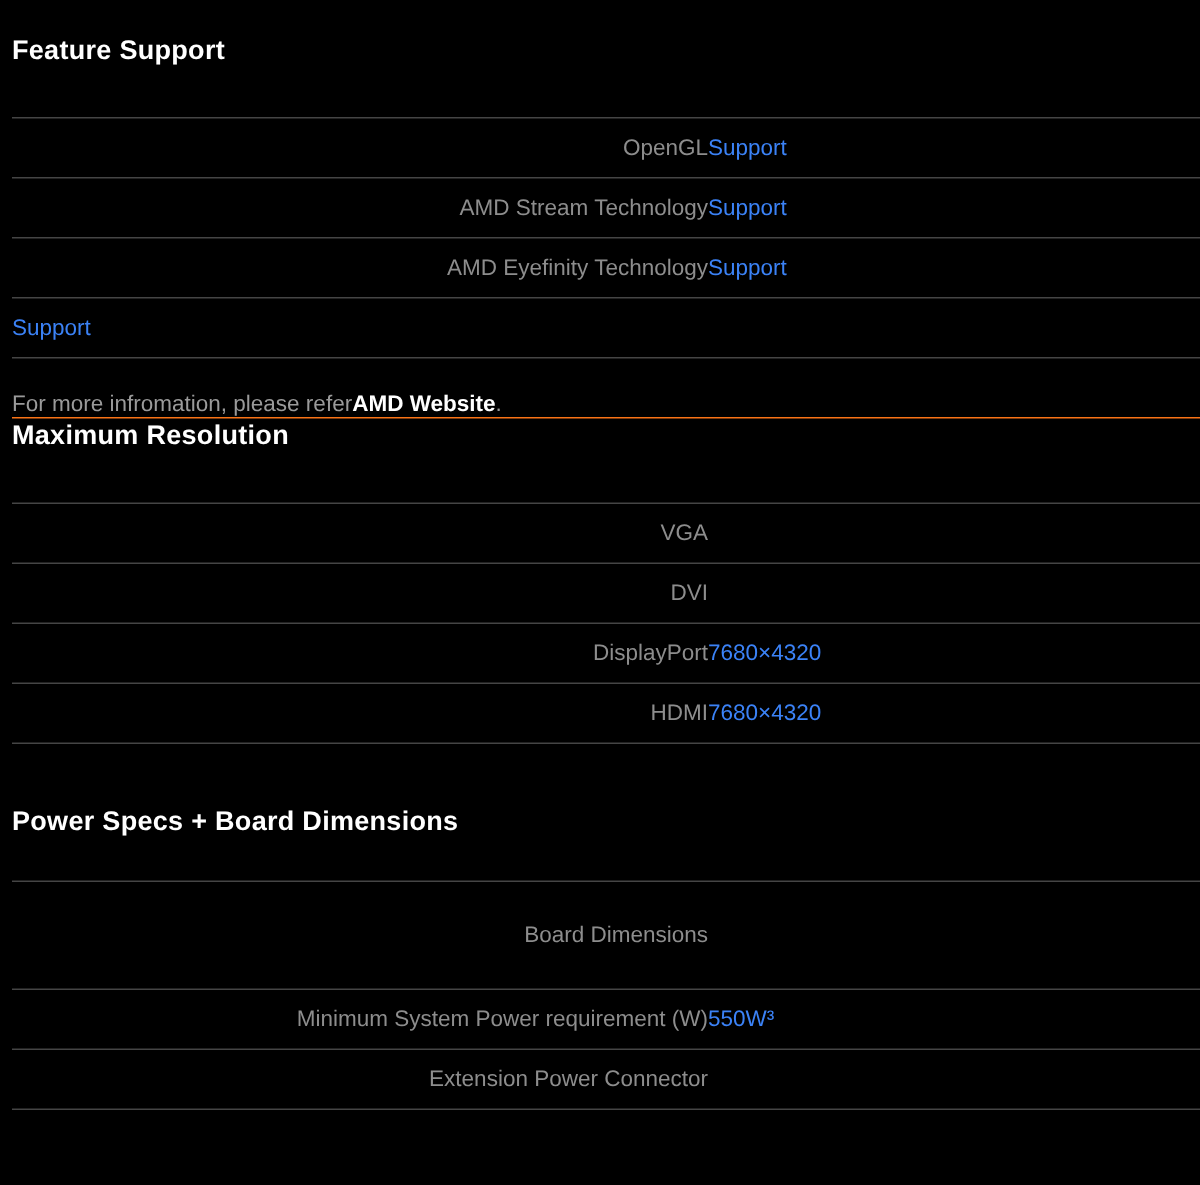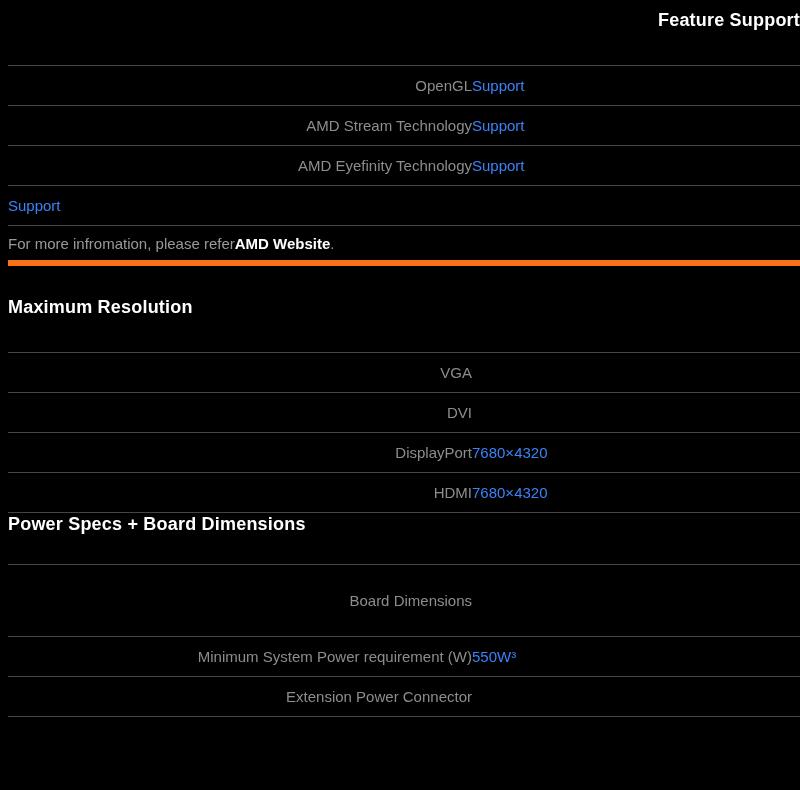--- a/index.html
+++ b/index.html
@@ -15,23 +15,23 @@
     overflow: hidden;
   }
   .section-title {
     color: #ffffff;
     font-size: 18px;
     font-weight: bold;
     line-height: 22px;
     padding-left: 8px;
     letter-spacing: 0.2px;
   }
-  .s1 .section-title { padding-top: 9px; text-align: right; }
-  .s2 { margin-top: 30px; }
-  .s3 { }
+  .s1 .section-title { padding-top: 22px; }
+  .s2 { }
+  .s3 { margin-top: 40px; }
   .rows {
     margin-top: 34px;
     border-top: 1px solid #454545;
     margin-left: 8px;
   }
   .s3 .rows { margin-top: 29px; }
   .row {
     display: flex;
     align-items: center;
     min-height: 40px;
@@ -46,23 +46,23 @@
   }
   .row .value {
     flex: 1;
     color: #3b82f6;
   }
   .row.tall { min-height: 72px; }
   .value-lines { padding: 6px 0; }
   .value-line { line-height: 30px; }
   .note-row {
     display: flex;
-    align-items: center;
+    align-items: flex-end;
     min-height: 40px;
-    border-bottom: 6px solid #f97316;
+    border-bottom: 1px solid #f97316;
     color: #9a9a9a;
     font-size: 15px;
   }
   .note-link {
     color: #ffffff;
     font-weight: bold;
     cursor: pointer;
   }
 </style>
 </head>

